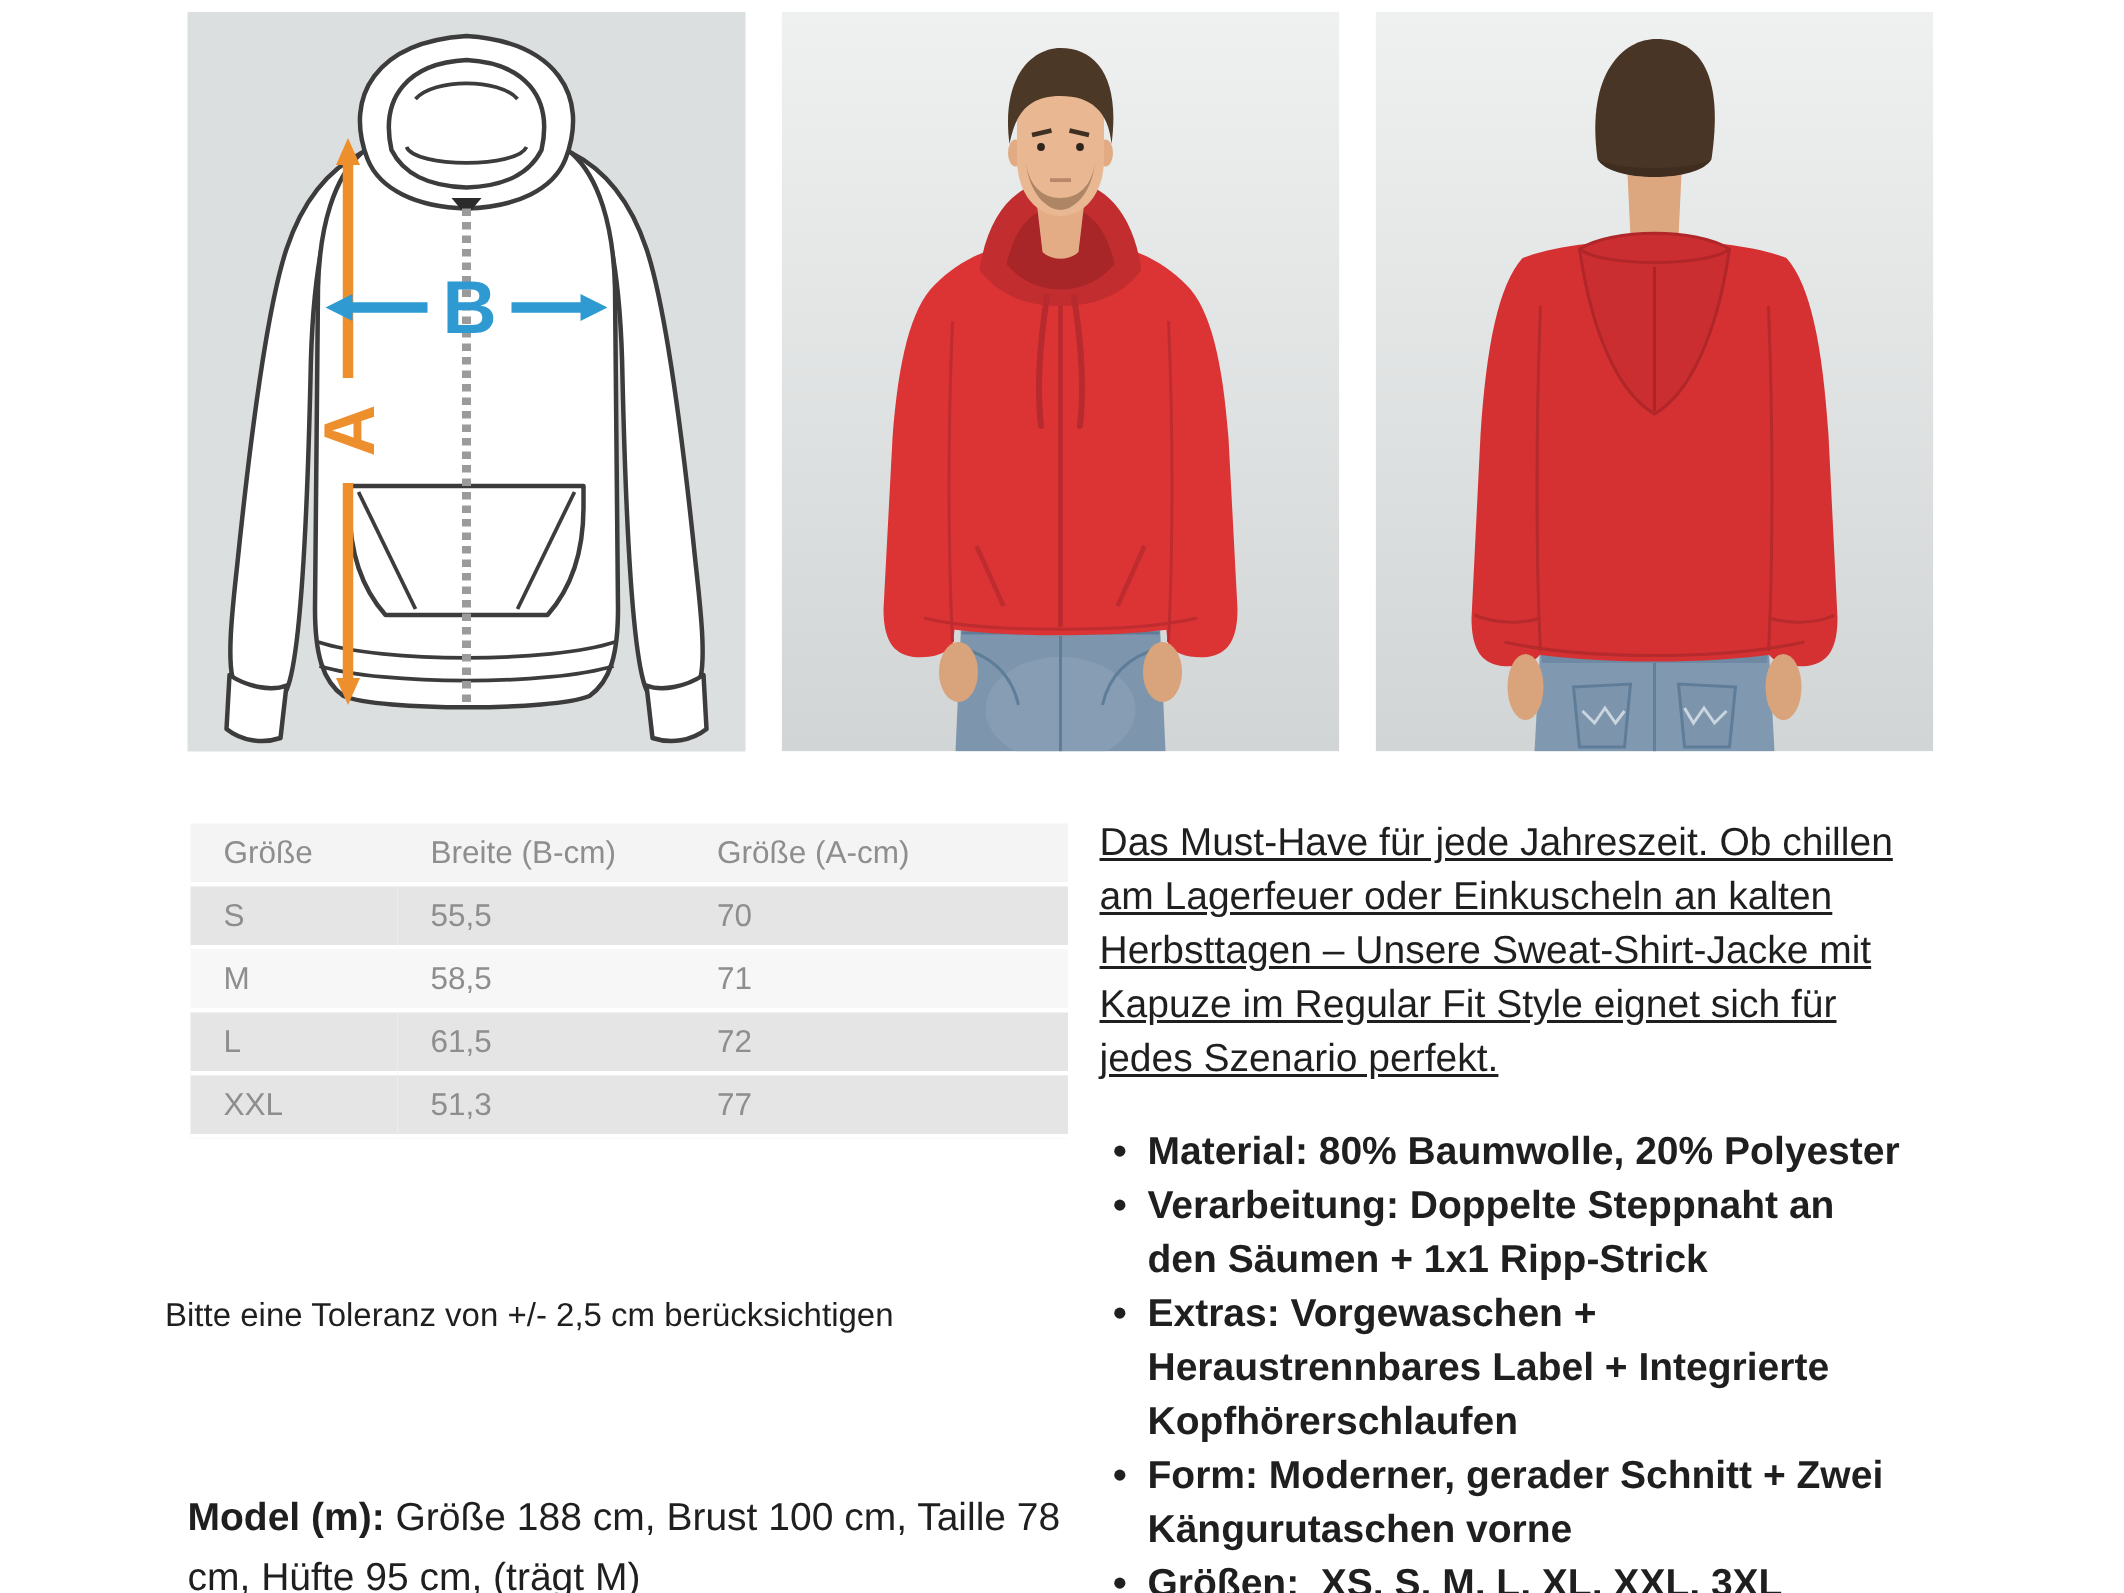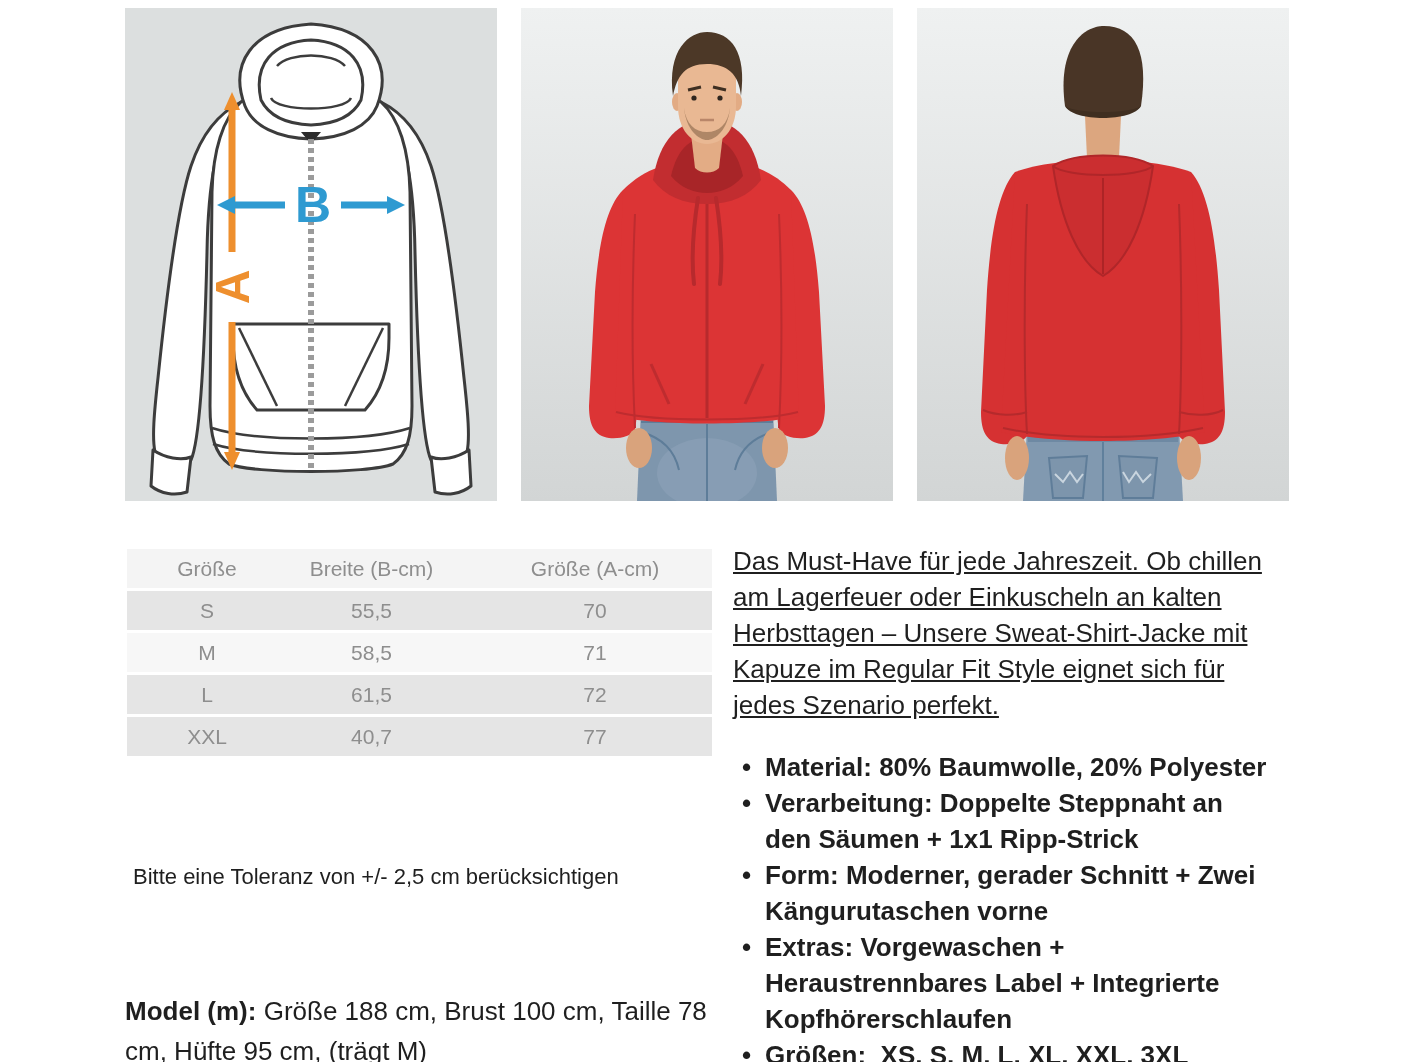--- a/index.html
+++ b/index.html
@@ -11,28 +11,28 @@
   .panel{top:8px;width:372px;height:493px;overflow:hidden;}
   #diagram{left:125px;background:#dcdfdf;}
   #photo-front{left:521px;}
   #photo-back{left:917px;}
   .panel svg{display:block;width:100%;height:100%;}
 
   
   #size-table-wrap{left:127px;top:549px;width:585px;}
   table{border-collapse:separate;border-spacing:0;width:100%;
         font-size:21px;color:#8e8e8e;}
-  th,td{font-weight:400;text-align:center;height:39px;padding:0 0 0 22px;
+  th,td{font-weight:400;text-align:left;height:39px;padding:0 0 0 22px;
         vertical-align:middle;border-bottom:3px solid #ffffff;}
   col.c1{width:138px;} col.c2{width:191px;} col.c3{width:auto;}
   thead th{background:#f4f4f4;}
   tbody tr.odd td{background:#e5e5e5;}
   tbody tr.even td{background:#f7f7f7;}
 
-  #tolerance-note{left:133px;top:862px;width:600px;font-size:22px;line-height:30px;}
+  #tolerance-note{left:110px;top:862px;width:600px;font-size:22px;line-height:30px;}
   #model-info{left:125px;top:991px;width:585px;font-size:26px;line-height:40px;}
   #model-info b{font-weight:700;}
 
   
   #description{left:733px;top:543px;width:535px;font-size:26px;line-height:36px;
                hyphens:auto;-webkit-hyphens:auto;}
   #description p{margin:0;text-decoration:underline;}
   #description ul{margin:26px 0 0 0;padding:0;list-style:none;}
   #description li{position:relative;padding-left:32px;white-space:pre-wrap;font-weight:bold;}
   #description li::before{content:"\2022";position:absolute;left:9px;top:0;}
@@ -207,33 +207,33 @@
         <td>58,5</td>
         <td>71</td>
       </tr>
       <tr class="odd">
         <td>L</td>
         <td>61,5</td>
         <td>72</td>
       </tr>
       <tr class="odd">
         <td>XXL</td>
-        <td>40,7</td>
+        <td>51,3</td>
         <td>77</td>
       </tr>
     </tbody>
   </table>
 </div>
 
 <div class="abs" id="tolerance-note">Bitte eine Toleranz von +/- 2,5 cm berücksichtigen</div>
 
 <div class="abs" id="model-info"><b>Model (m):</b> <span>Größe 188 cm, Brust 100 cm, Taille 78 cm, Hüfte 95 cm, (trägt M)</span></div>
 
 <div class="abs" id="description">
   <p>Das Must-Have für jede Jahreszeit. Ob chillen am Lagerfeuer oder Einkuscheln an kalten Herbsttagen – Unsere Sweat-Shirt-Jacke mit Kapuze im Regular Fit Style eignet sich für jedes Szenario perfekt.</p>
   <ul>
     <li>Material: 80% Baumwolle, 20% Polyester</li>
     <li>Verarbeitung: Doppelte Steppnaht an den Säumen + 1x1 Ripp-Strick</li>
+    <li>Extras: Vorgewaschen + Heraustrennbares Label + Integrierte Kopfhörerschlaufen</li>
     <li>Form: Moderner, gerader Schnitt + Zwei Kängurutaschen vorne</li>
-    <li>Extras: Vorgewaschen + Heraustrennbares Label + Integrierte Kopfhörerschlaufen</li>
     <li>Größen:  XS, S, M, L, XL, XXL, 3XL</li>
   </ul>
 </div>
 
 </body></html>

